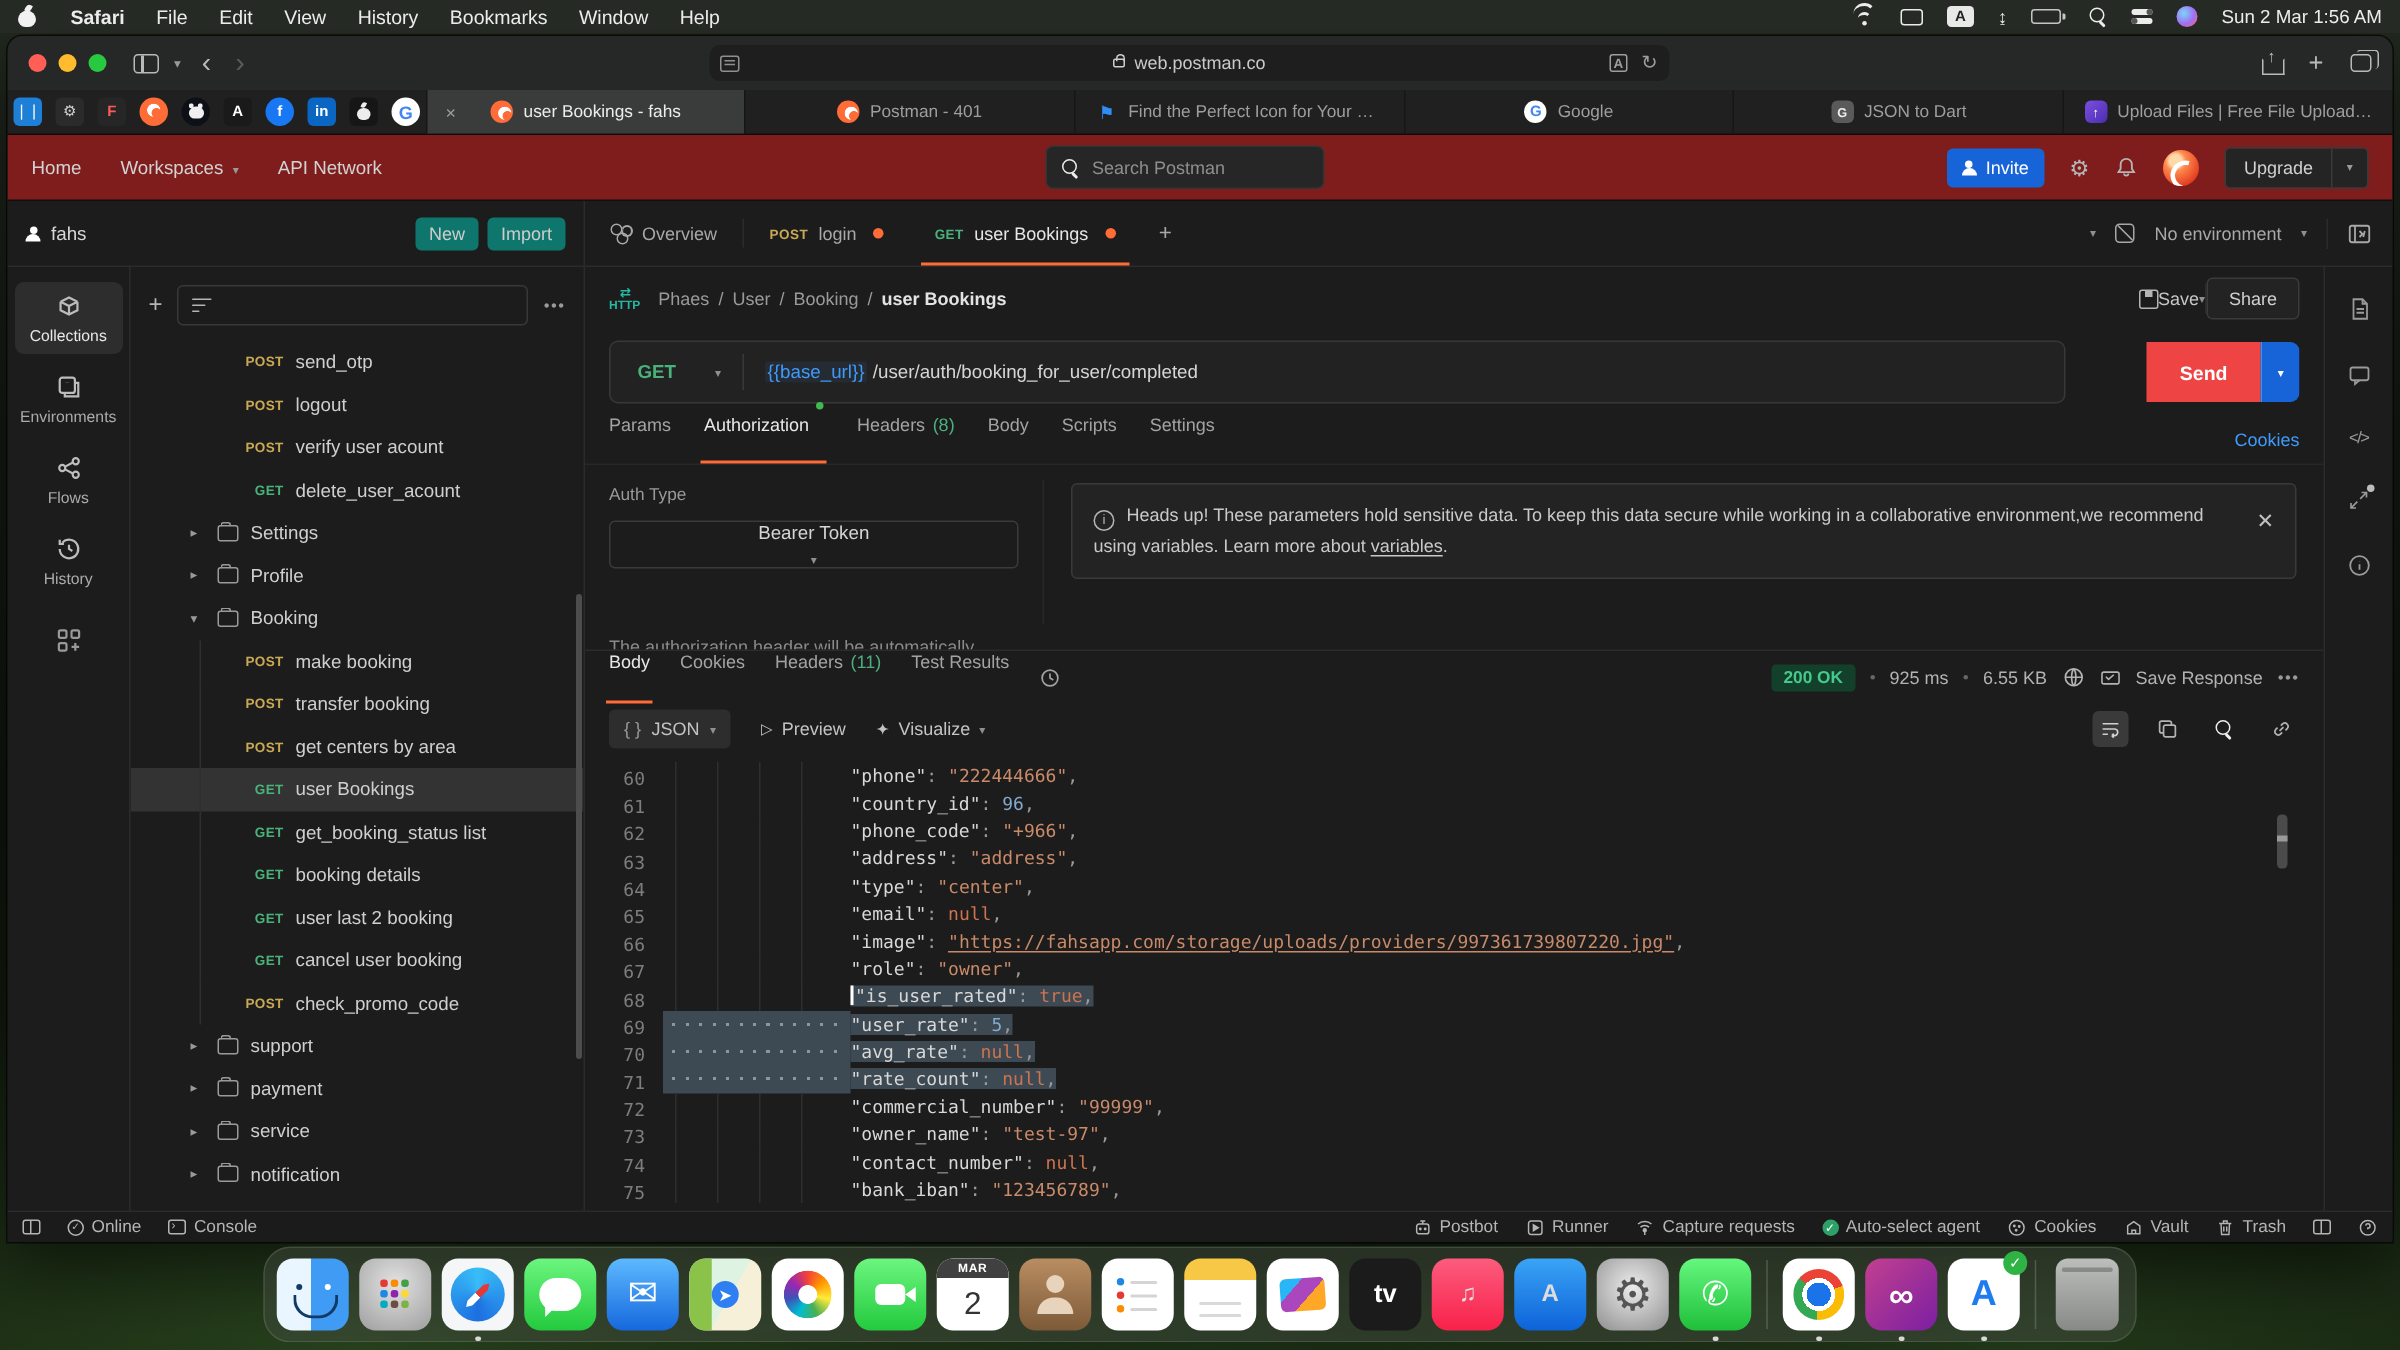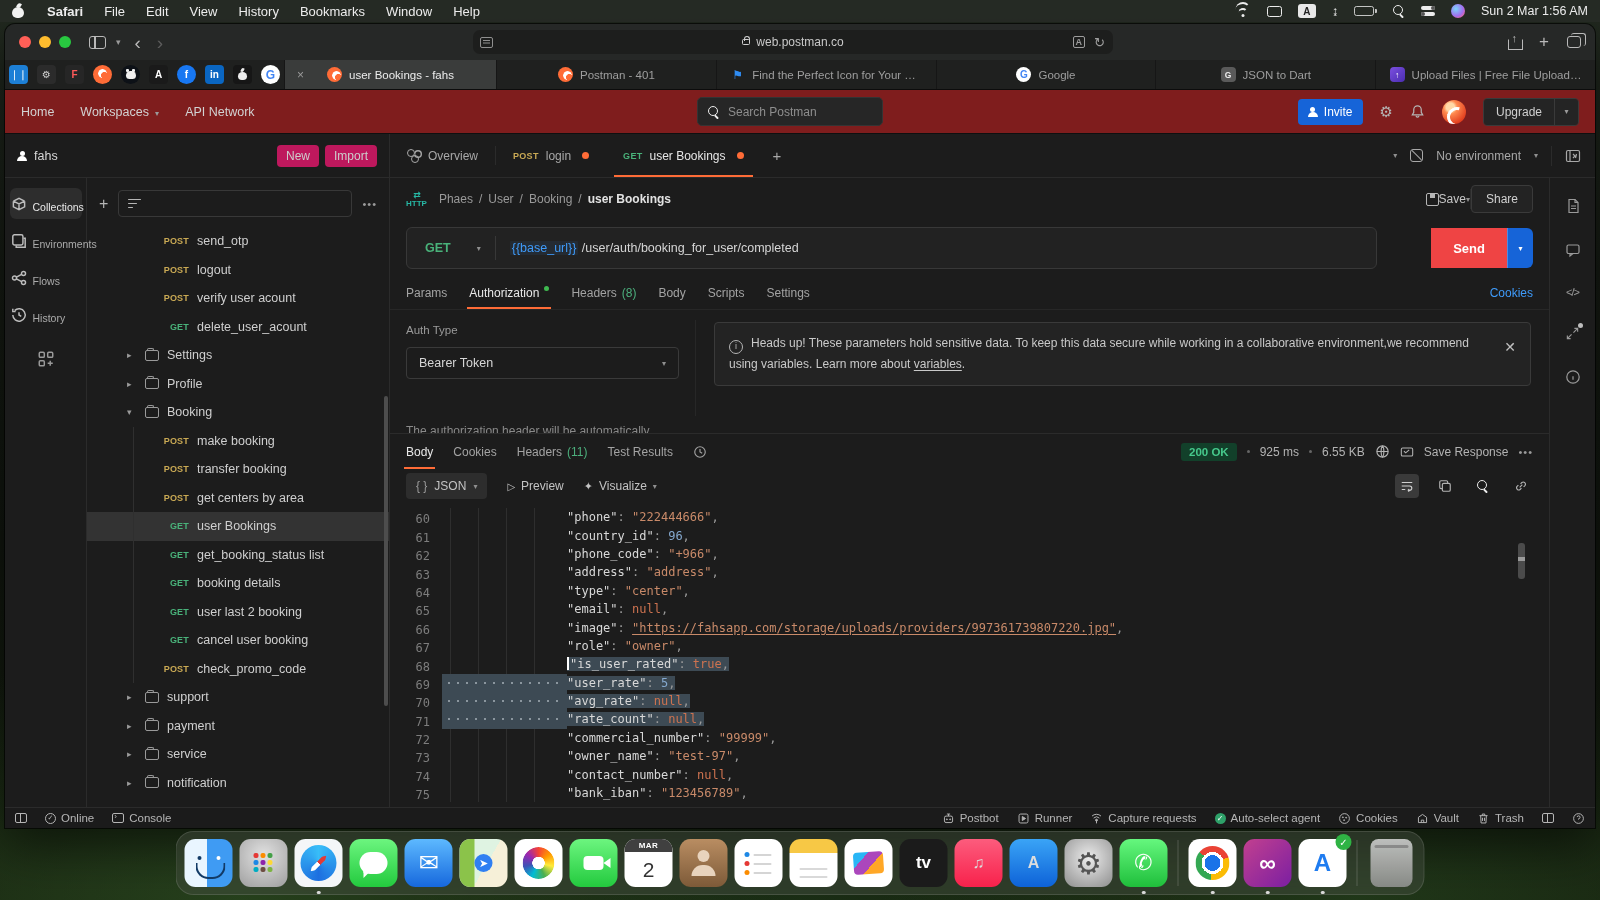--- a/index.html
+++ b/index.html
@@ -121,21 +121,21 @@
   .avatar::after { content:""; position:absolute; width:14px; height:14px; border-radius:50%; border:3px solid rgba(255,255,255,.85); left:5px; top:7px; border-color:#fff transparent transparent #fff; transform:rotate(-30deg); }
   .btn-upgrade { display:flex; height:28px; border:1px solid #3a3a3a; border-radius:4px; overflow:hidden; font-size:12px; color:#d0d0d0; }
   .btn-upgrade .u-main { padding:0 12px; display:flex; align-items:center; background:#242424; }
   .btn-upgrade .u-chev { width:24px; display:flex; align-items:center; justify-content:center; border-left:1px solid #3a3a3a; background:#242424; font-size:8px; color:#9a9a9a; }
 
   
   .wsrow { height:44px; border-bottom:1px solid #2b2b2b; display:flex; flex:none; background:#1c1c1c; }
   .ws-left { width:385px; border-right:1px solid #2b2b2b; display:flex; align-items:center; padding:0 12px; gap:8px; flex:none; }
   .ws-name { font-size:12.5px; color:#d7d7d7; display:flex; align-items:center; gap:7px; }
   .ws-btns { margin-left:auto; display:flex; gap:6px; }
-  .ws-btn { font-size:12px; color:#cdcdcd; background:#be185d; padding:4px 9px; border-radius:4px; }
+  .ws-btn { font-size:12px; color:#cdcdcd; background:#0f766e; padding:4px 9px; border-radius:4px; }
   .ws-tabs { flex:1; display:flex; align-items:stretch; position:relative; min-width:0; }
   .wtab { display:flex; align-items:center; gap:7px; padding:0 17px; font-size:12px; color:#a8a8a8; position:relative; }
   .wtab .dot { width:7px; height:7px; border-radius:50%; background:#ff6c37; margin-left:4px; }
   .wtab.active { color:#e6e6e6; }
   .wtab.active::after { content:""; position:absolute; left:8px; right:8px; bottom:0; height:2px; background:#ff6c37; }
   .wtab .m { font-size:9px; font-weight:bold; letter-spacing:.3px; }
   .m-get { color:#49b27a; } .m-post { color:#c9a954; }
   .ov-ic { width:14px; height:14px; position:relative; }
   .ov-ic::before { content:""; position:absolute; width:6px; height:6px; border:1.4px solid #a8a8a8; border-radius:50%; top:0; left:0; box-shadow:7px 1px 0 -1.4px #1c1c1c, 7px 1px 0 0 #a8a8a8; }
   .ov-ic::after { content:""; position:absolute; width:6px; height:6px; border:1.4px solid #a8a8a8; border-radius:50%; bottom:0; left:3.5px; }
@@ -143,21 +143,21 @@
   .ws-plus { display:flex; align-items:center; padding:0 12px; color:#a8a8a8; font-size:15px; }
   .ws-right { margin-left:auto; display:flex; align-items:center; gap:13px; padding:0 14px; color:#a8a8a8; font-size:12px; }
   .noenv-ic { width:13px; height:13px; border:1.3px solid #a8a8a8; border-radius:3px; position:relative; overflow:hidden; }
   .noenv-ic::after { content:""; position:absolute; width:18px; height:1.3px; background:#a8a8a8; transform:rotate(45deg); left:-3px; top:5px; }
   .chev-s { font-size:8px; color:#8f8f8f; }
   .vline { width:1px; height:20px; background:#2b2b2b; }
 
   
   .pm-body { flex:1; display:flex; min-height:0; }
   .rail { width:82px; border-right:1px solid #2b2b2b; display:flex; flex-direction:column; align-items:center; padding-top:10px; gap:6px; flex:none; }
-  .rail-item { width:72px; padding:7px 0 6px; border-radius:6px; display:flex; align-items:flex-end; gap:5px; color:#ababab; font-size:10.5px; }
+  .rail-item { width:72px; padding:7px 0 6px; border-radius:6px; display:flex; flex-direction:column; align-items:center; gap:5px; color:#ababab; font-size:10.5px; }
   .rail-item.active { background:#2d2d2d; color:#e8e8e8; }
   .rail-item svg { stroke:#bdbdbd; }
   .rail-more { margin-top:14px; color:#9a9a9a; }
 
   .sidebar { width:303px; border-right:1px solid #2b2b2b; display:flex; flex-direction:column; flex:none; position:relative; }
   .sb-top { display:flex; align-items:center; gap:10px; padding:12px 12px 8px; }
   .sb-plus { color:#b5b5b5; font-size:16px; }
   .sb-filter { flex:1; height:27px; border:1px solid #383838; border-radius:4px; display:flex; align-items:center; padding:0 9px; gap:8px; }
   .ic-filter { display:flex; flex-direction:column; gap:2.5px; width:13px; }
   .ic-filter i { height:1.4px; background:#b5b5b5; border-radius:1px; }
@@ -194,31 +194,31 @@
   .urlbar .method { color:#49b27a; font-weight:bold; font-size:12.5px; padding:0 14px 0 18px; display:flex; align-items:center; gap:26px; }
   .urlbar .m-chev { color:#8f8f8f; font-size:8px; }
   .urlbar .sep { width:1px; height:24px; background:#383838; margin-right:14px; }
   .url-text { font-size:12.5px; color:#d6d6d6; white-space:nowrap; overflow:hidden; }
   .url-var { color:#3f9bfa; background:rgba(63,155,250,.08); border-radius:3px; padding:1px 2px; }
   .btn-send { height:40px; display:flex; border-radius:6px; overflow:hidden; flex:none; }
   .btn-send .s-main { background:#ef4444; color:#fff; font-size:13px; font-weight:600; display:flex; align-items:center; padding:0 22px;margin-left:44px; }
   .btn-send .s-chev { background:#1664d8; border-left:1px solid rgba(255,255,255,.25); width:26px; display:flex; align-items:center; justify-content:center; color:#fff; font-size:8px; }
 
   .reqtabs { height:34px; display:flex; align-items:center; padding:0 16px; gap:22px; font-size:12px; color:#a3a3a3; border-bottom:1px solid #272727; flex:none; }
-  .rtab { position:relative; height:100%; display:flex; align-items:center; gap:5px; }
+  .rtab { position:relative; height:100%; display:flex; gap:5px; }
   .rtab.active { color:#e8e8e8; }
   .rtab.active::after { content:""; position:absolute; left:-2px; right:-2px; bottom:0; height:2px; background:#ff6c37; }
   .rtab .gdot { width:5px; height:5px; border-radius:50%; background:#3fb950; margin-top:-8px; }
   .rtab .cnt { color:#4caf7d; }
   .cookies-link { margin-left:auto; color:#3f9bfa; }
 
   .authwrap { flex:none; height:106px; display:flex; padding:10px 0 0; }
   .auth-left { width:305px; padding:4px 16px 0; flex:none; }
   .auth-label { font-size:11.5px; color:#9a9a9a; margin-bottom:11px; }
-  .auth-select { height:32px; border:1px solid #3a3a3a; border-radius:4px; display:flex; align-items:center; padding:0 12px; font-size:12.5px; color:#d6d6d6; justify-content:space-between; }
+  .auth-select { height:32px; border:1px solid #3a3a3a; border-radius:4px; display:flex; align-items:center; padding:0 12px; font-size:12.5px; color:#d6d6d6; justify-content:space-between;flex-direction:column; }
   .auth-right { flex:1; border-left:1px solid #272727; padding:2px 18px 0 18px; }
   .banner { border:1px solid #3a3a3a; background:#232323; border-radius:4px; padding:10px 40px 10px 14px; font-size:12px; color:#c9c9c9; line-height:1.75; position:relative; }
   .banner .info-ic { display:inline-flex; width:14px; height:14px; border:1.2px solid #b5b5b5; border-radius:50%; align-items:center; justify-content:center; font-size:9px; font-style:normal; margin-right:8px; vertical-align:-2px; color:#b5b5b5; }
   .banner .lnk { text-decoration:underline; text-underline-offset:2px; }
   .banner .x { position:absolute; right:14px; top:12px; color:#c0c0c0; font-size:14px; }
   .auth-hint { height:9px; overflow:hidden; font-size:12px; color:#8a8a8a; padding:0 16px; margin-top:8px; }
 
   
   .resp { flex:1; border-top:1px solid #2b2b2b; display:flex; flex-direction:column; min-height:0; }
   .resptabs { height:35px; display:flex; align-items:center; padding:0 16px; gap:20px; font-size:12px; color:#a3a3a3; flex:none; }

